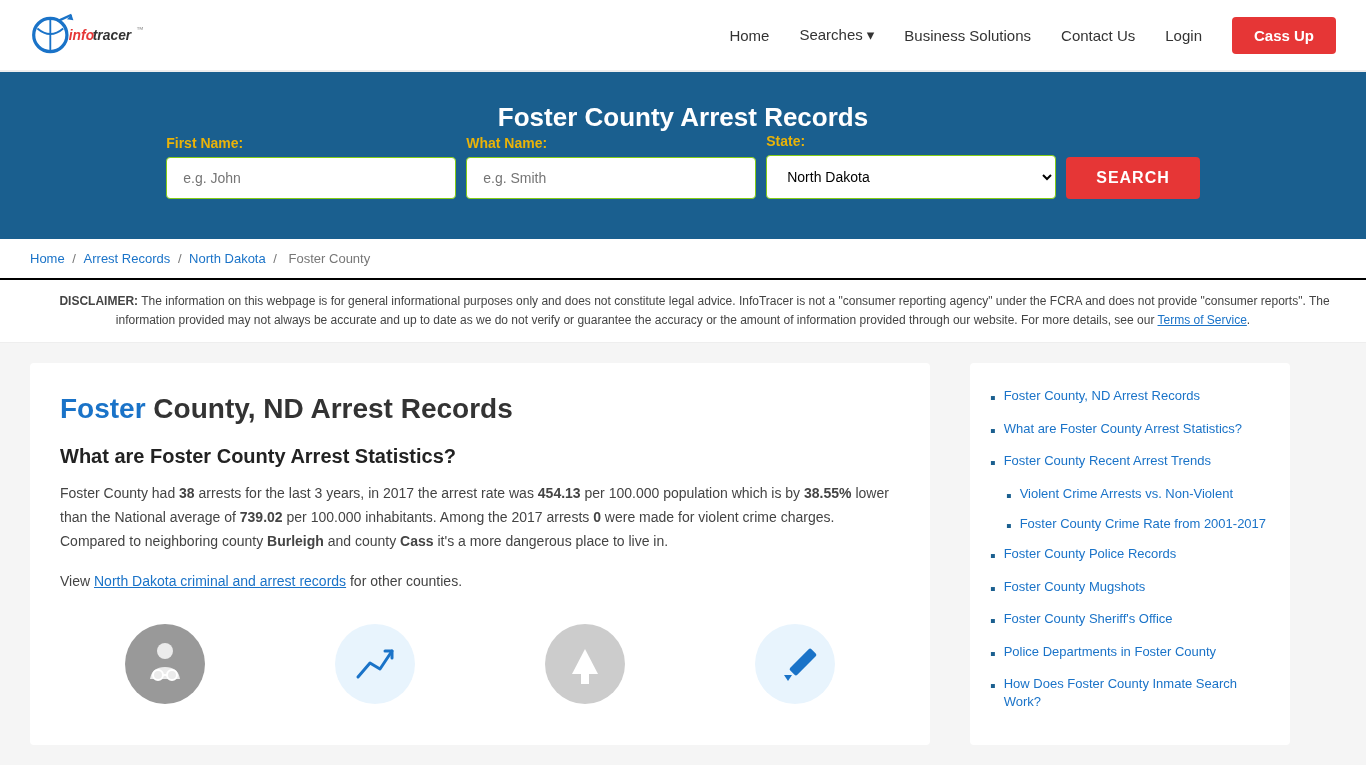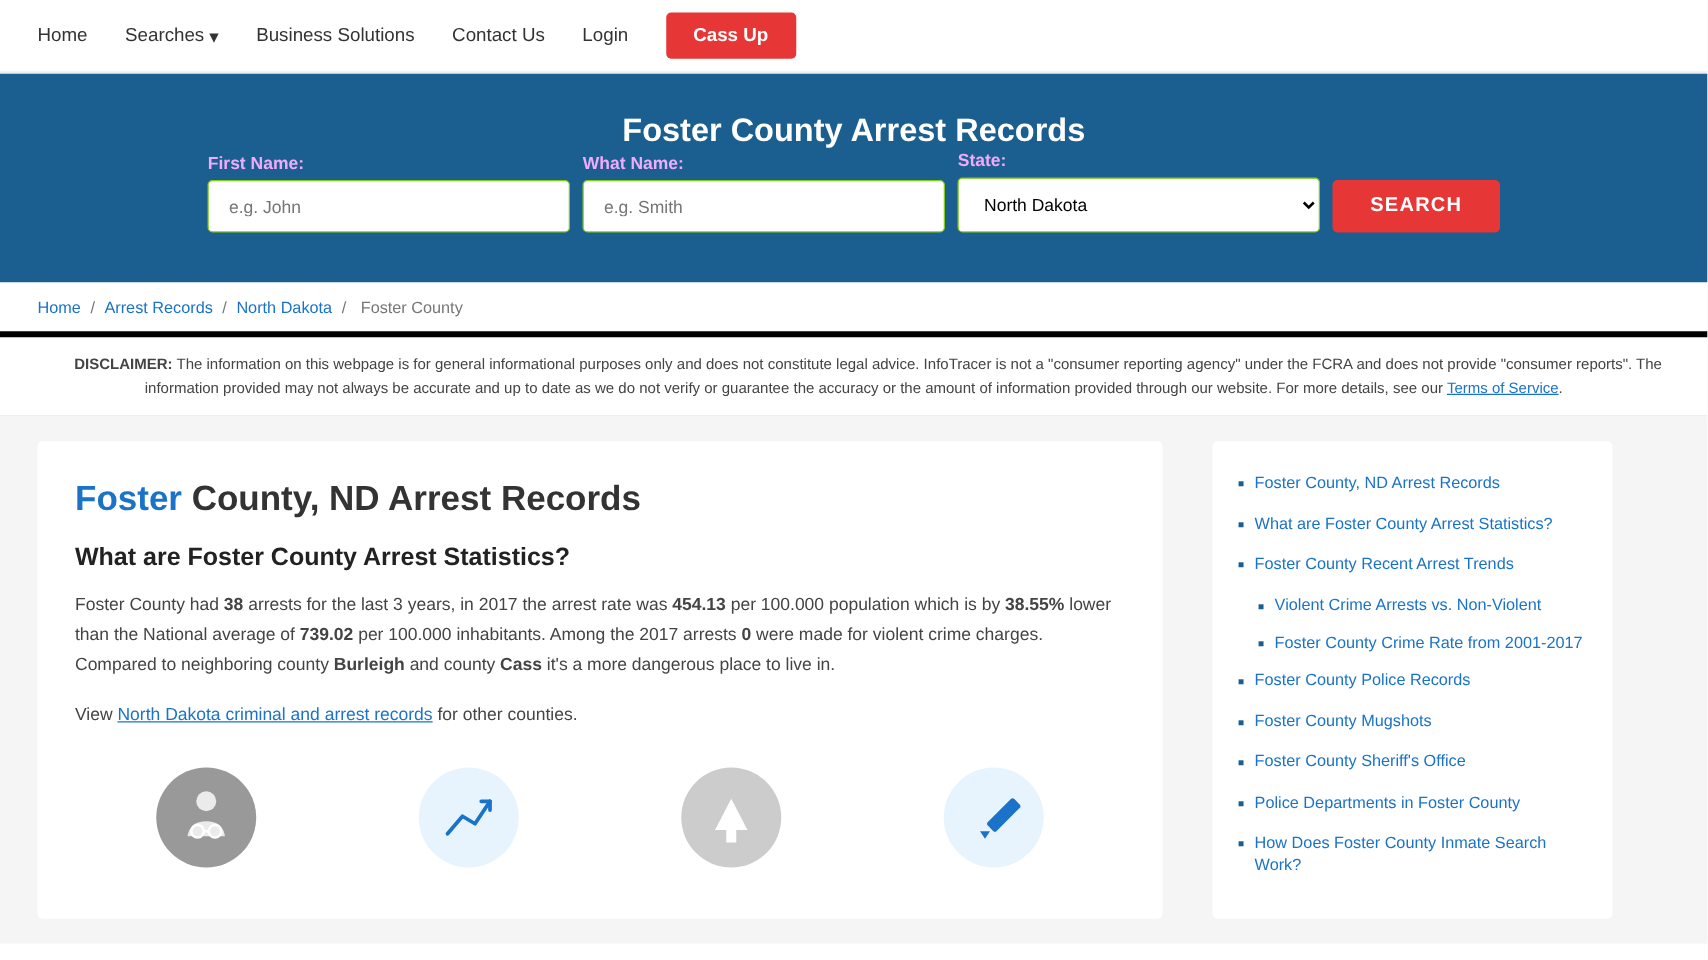--- a/index.html
+++ b/index.html
@@ -74,21 +74,21 @@
       gap: 0;
       flex-wrap: wrap;
       gap: 10px;
     }
     .form-group {
       display: flex;
       flex-direction: column;
       text-align: left;
     }
     .form-group label {
-      color: #f0abfc;
+      color: #eab308;
       font-size: 14px;
       font-weight: 600;
       margin-bottom: 6px;
     }
     .form-group input, .form-group select {
       padding: 12px 16px;
       font-size: 14px;
       border: 1px solid #84cc16;
       border-radius: 4px;
       outline: none;
@@ -107,21 +107,21 @@
       cursor: pointer;
       letter-spacing: 1px;
       align-self: flex-end;
     }
 
     
     .breadcrumb {
       padding: 12px 30px;
       font-size: 13px;
       color: #555;
-      border-bottom: 5px solid #000000;
+      border-bottom: 2px solid #000000;
       background: #fff;
     }
     .breadcrumb a {
       color: #1a73c8;
       text-decoration: none;
     }
     .breadcrumb span { color: #777; margin: 0 4px; }
 
     
     .disclaimer {
@@ -256,20 +256,35 @@
       display: inline-block;
       width: 120px;
       height: 50px;
       margin-right: 0;
     }
   </style>
 </head>
 <body>
 
 <header class="header">
+  <div class="logo-area">
+    <svg class="logo-svg" viewBox="0 0 130 50" xmlns="http://www.w3.org/2000/svg">
+
+      <circle cx="22" cy="25" r="18" fill="none" stroke="#1a73c8" stroke-width="3.5"></circle>
+      <line x1="22" y1="7" x2="22" y2="43" stroke="#1a73c8" stroke-width="2"></line>
+      <path d="M 8 18 Q 22 30 36 18" fill="none" stroke="#1a73c8" stroke-width="2"></path>
+
+      <line x1="30" y1="10" x2="45" y2="3" stroke="#1a73c8" stroke-width="2.5"></line>
+      <polygon points="45,3 40,8 47,9" fill="#1a73c8"></polygon>
+
+      <text x="42" y="30" font-family="Arial" font-size="15" font-weight="bold" font-style="italic" fill="#e63636">info</text>
+      <text x="68" y="30" font-family="Arial" font-size="15" font-weight="bold" font-style="italic" fill="#333">tracer</text>
+      <text x="115" y="22" font-family="Arial" font-size="8" fill="#888">™</text>
+    </svg>
+  </div>
   <nav class="nav">
     <a href="#">Home</a>
     <div class="nav-searches">
       <span>Searches</span>
       <span class="chevron-down">▾</span>
     </div>
     <a href="#">Business Solutions</a>
     <a href="#">Contact Us</a>
     <button class="btn-login">Login</button>
     <button class="btn-signup">Cass Up</button>

